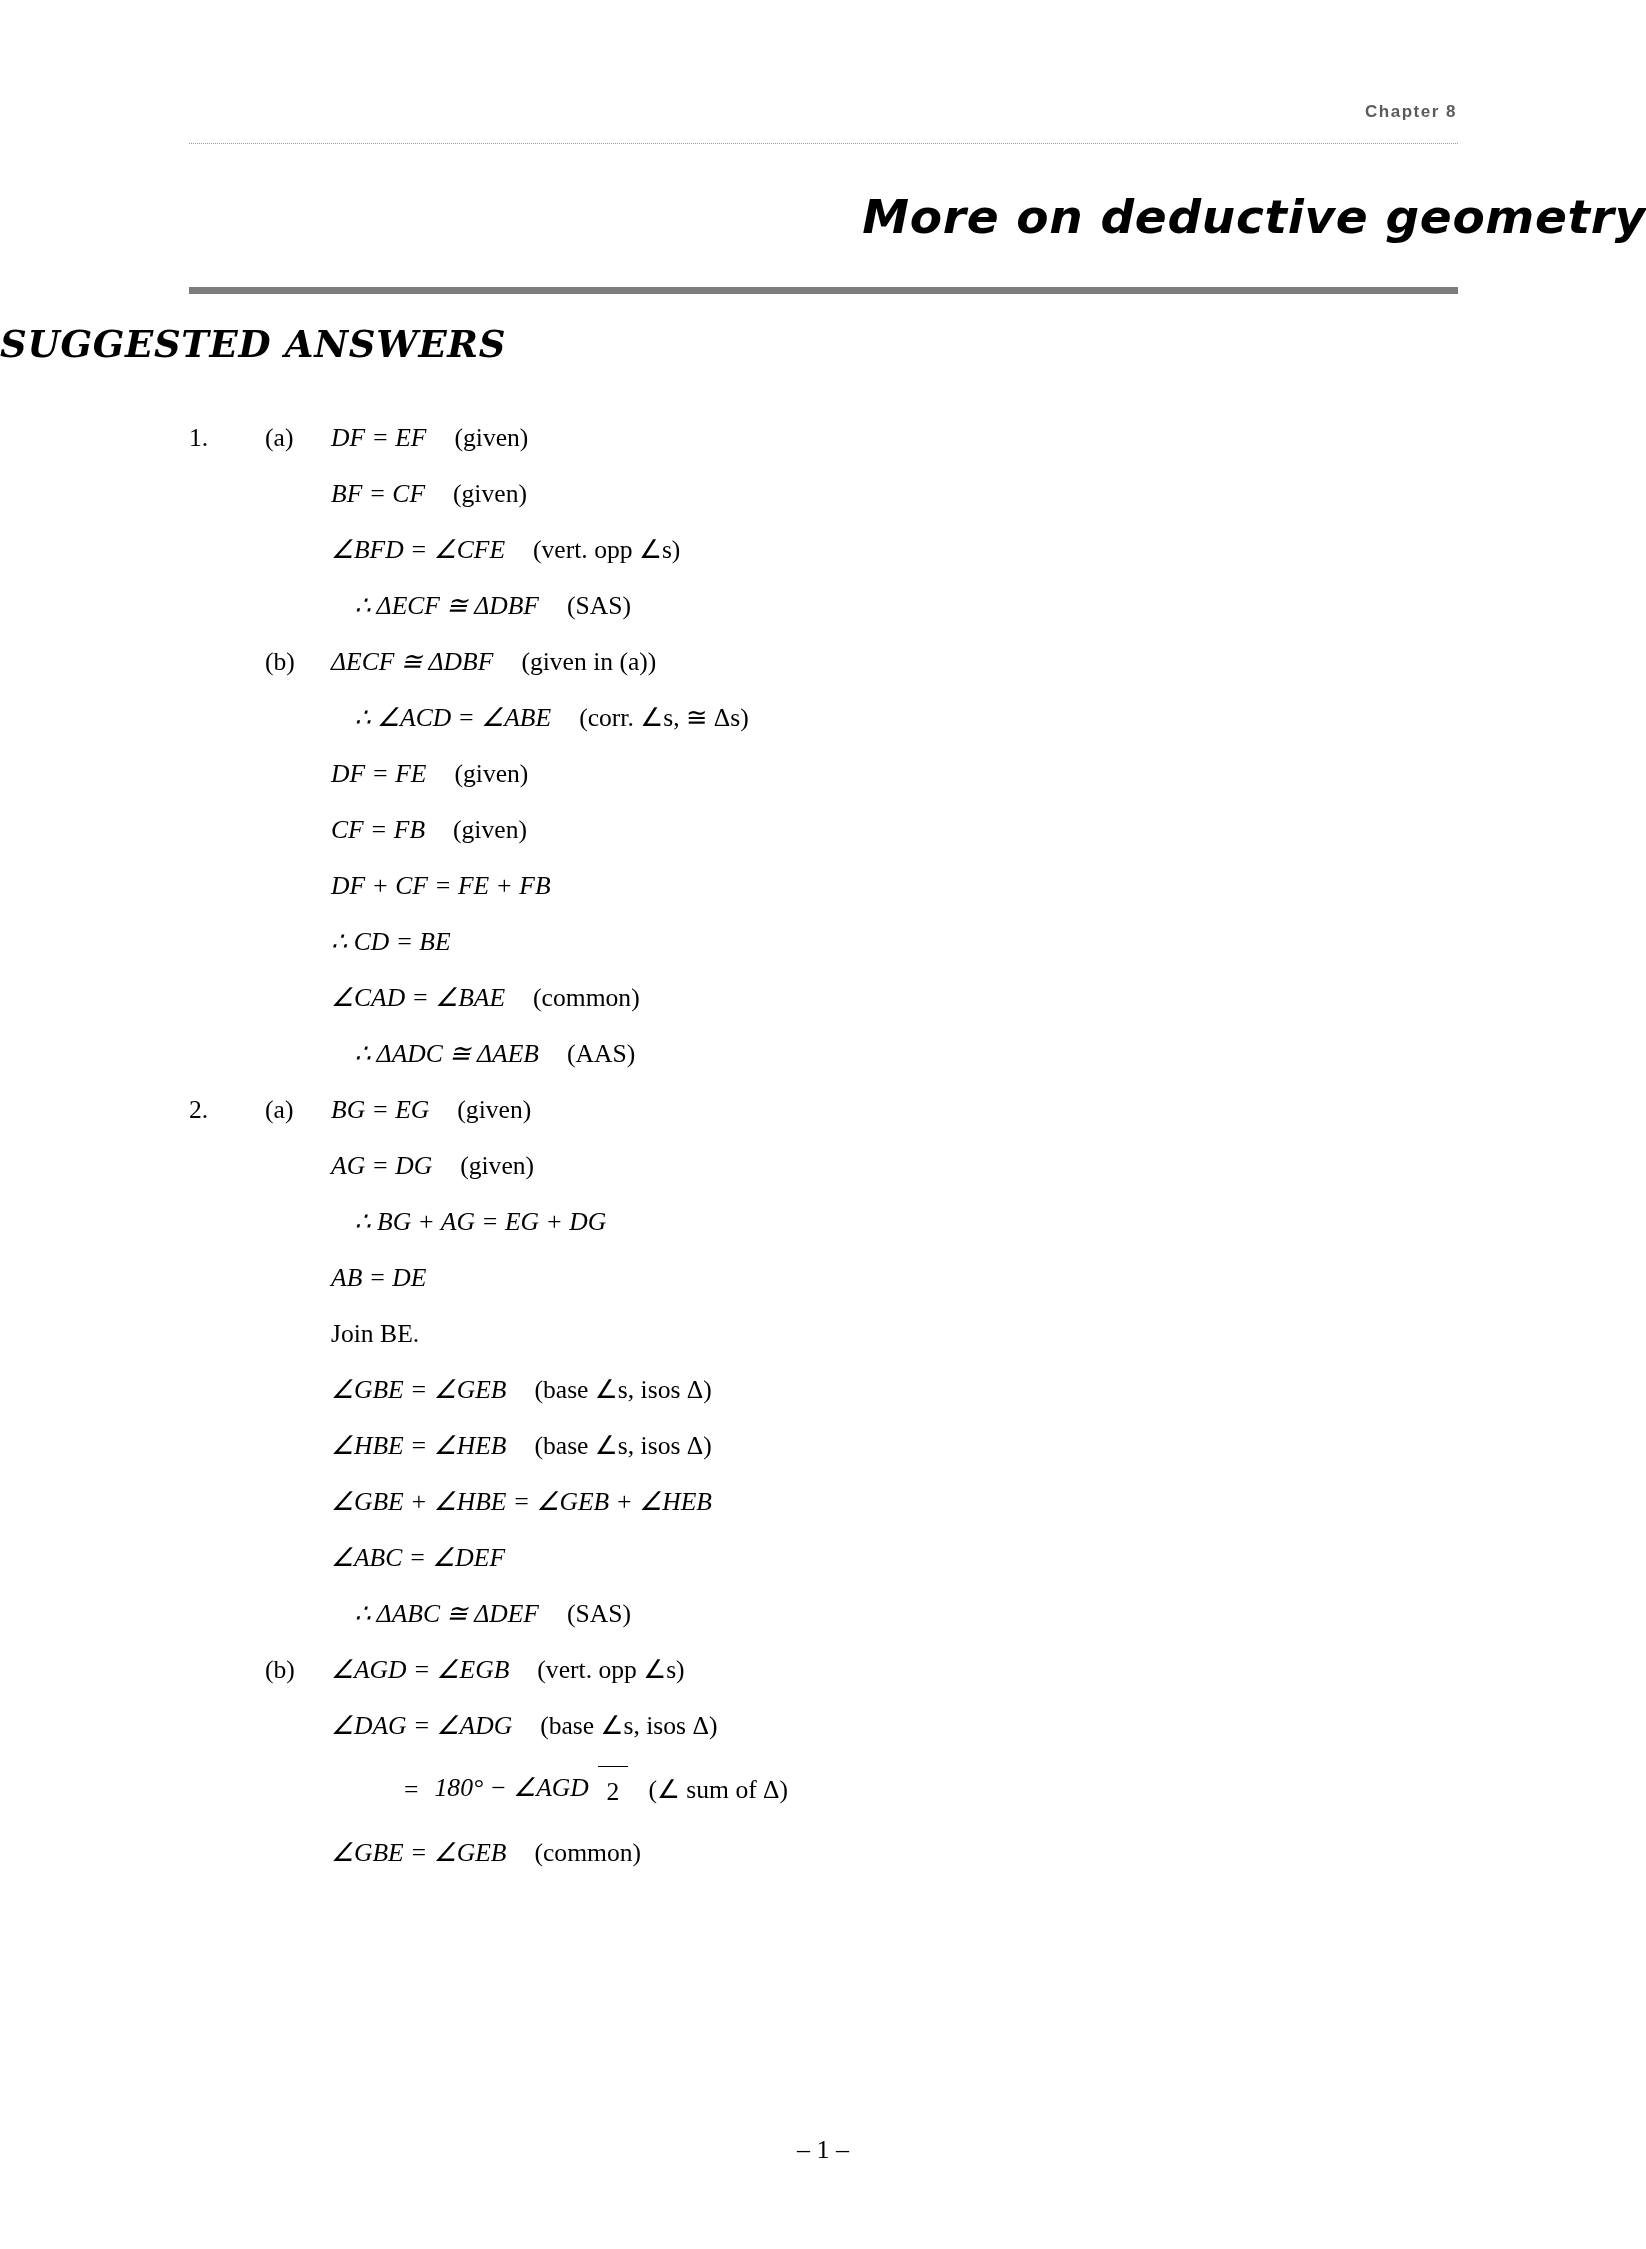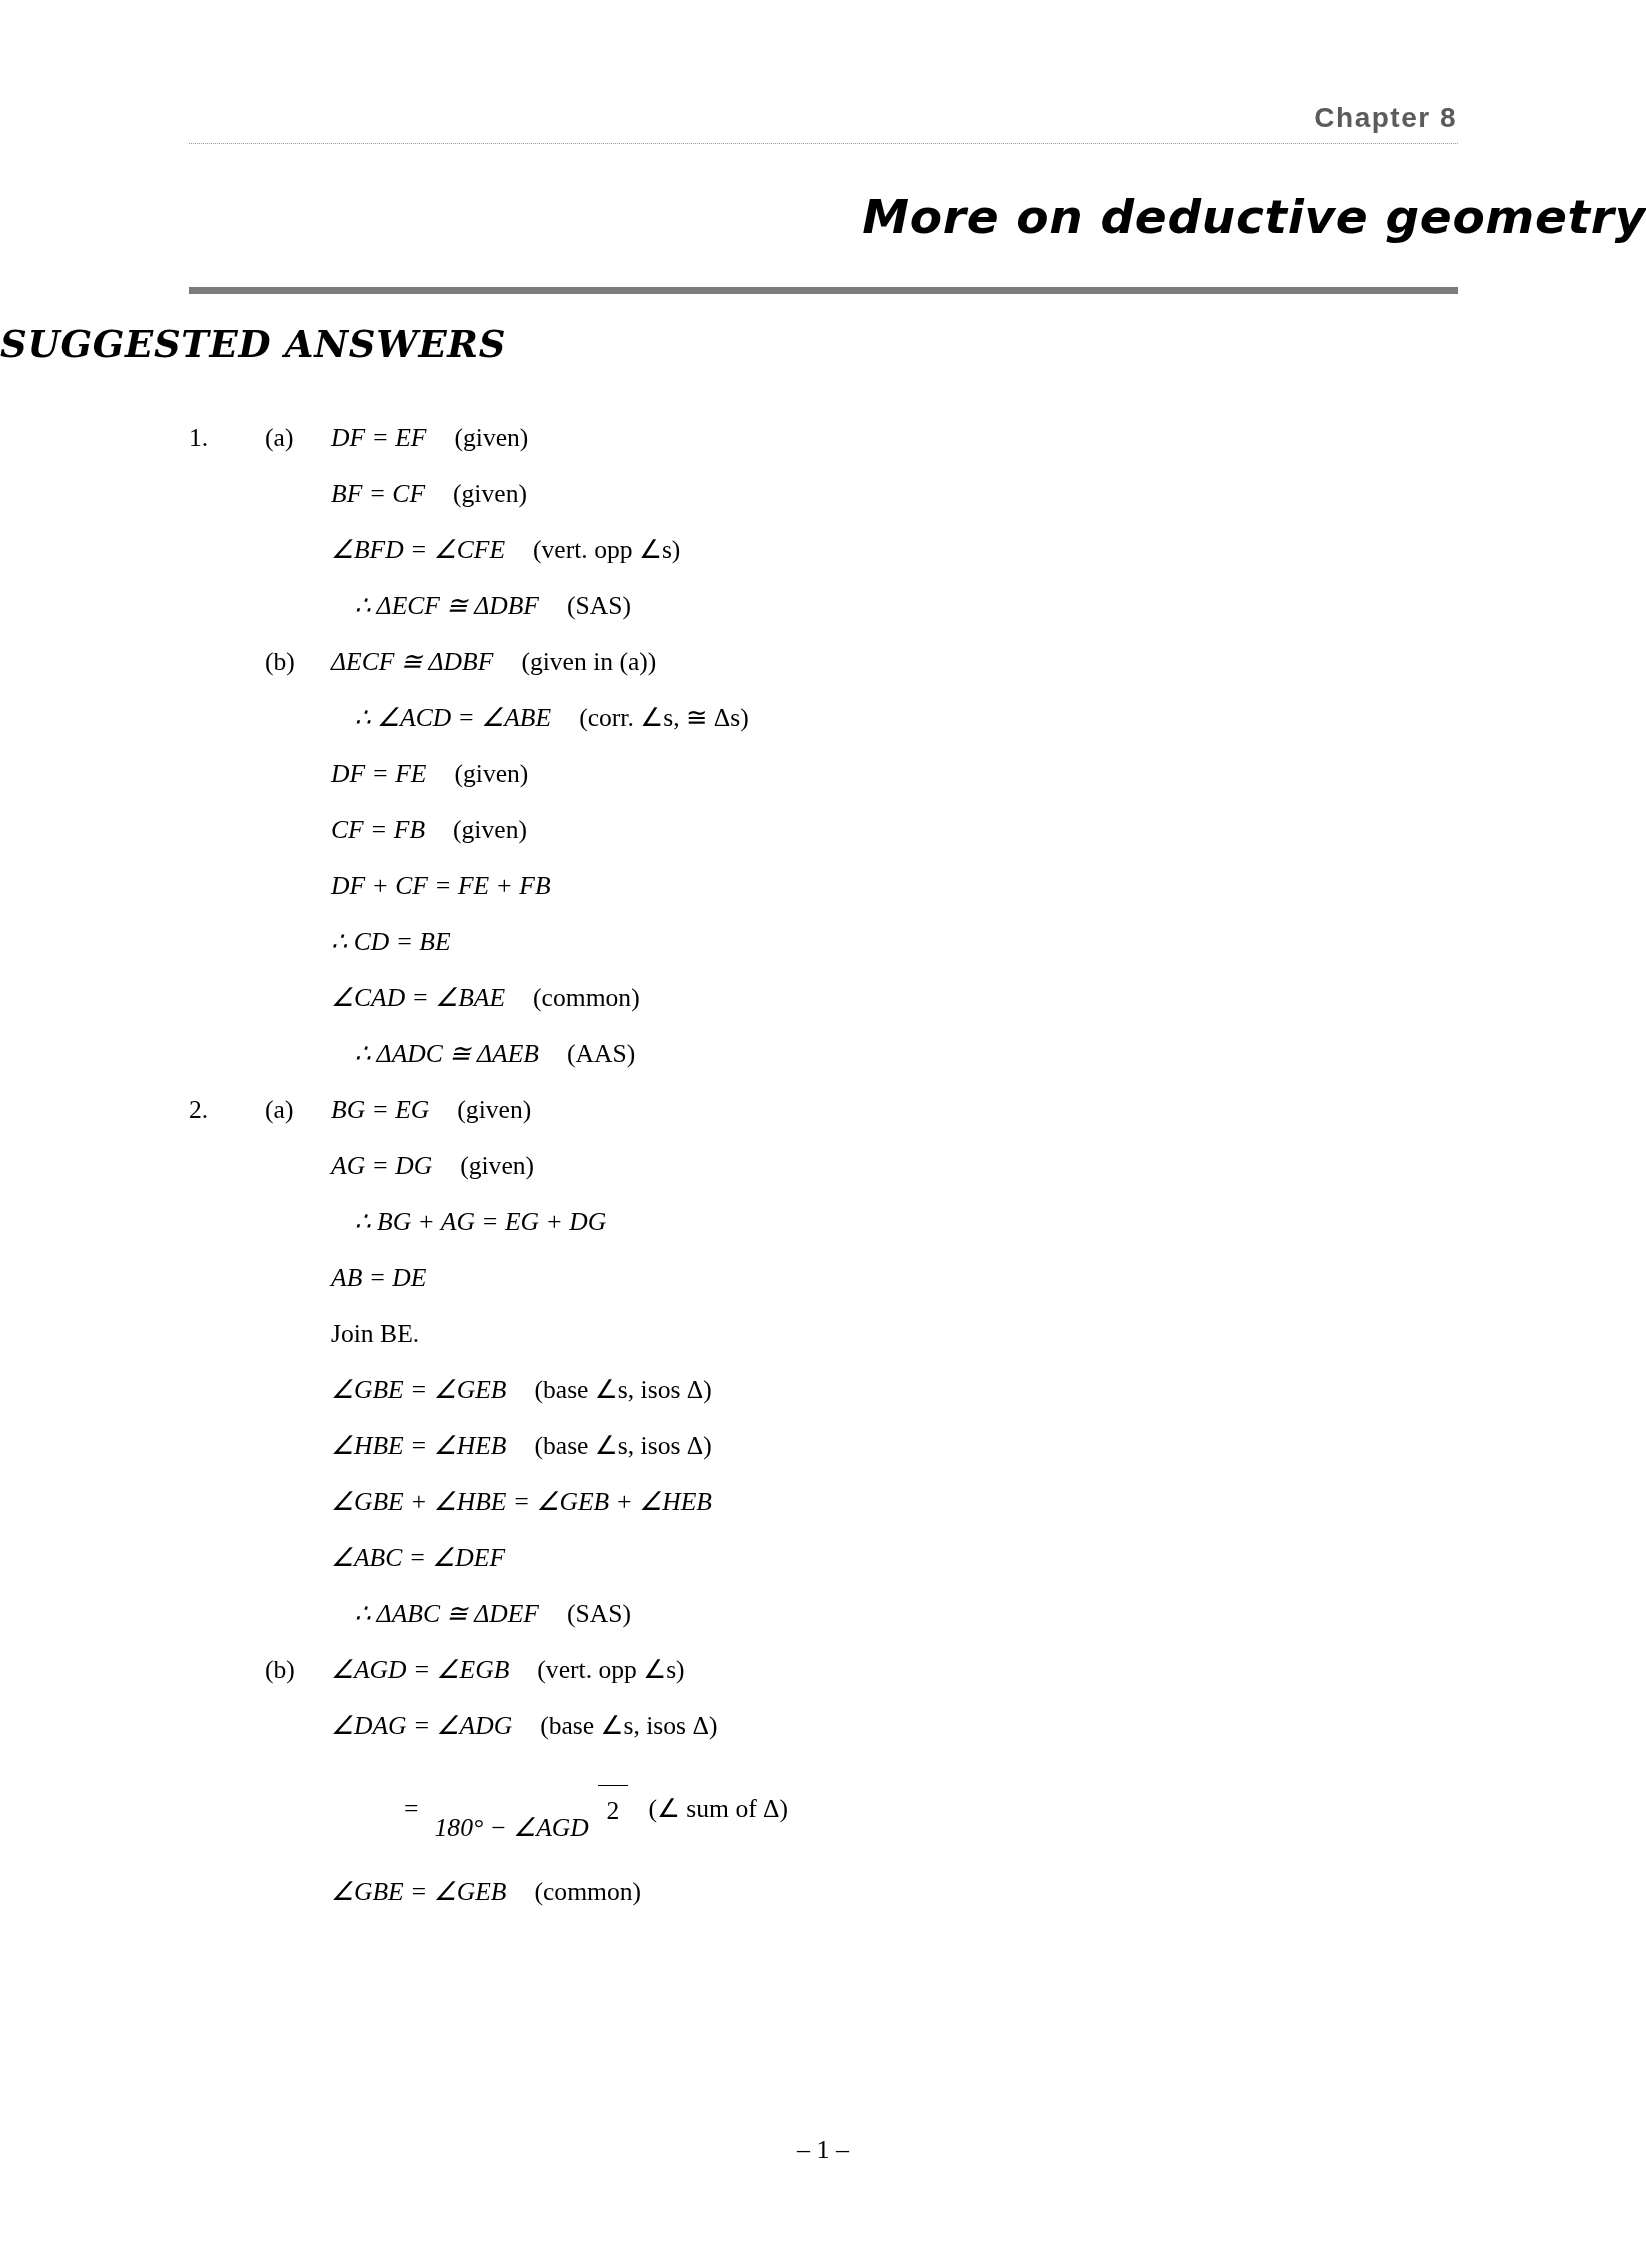--- a/index.html
+++ b/index.html
@@ -23,21 +23,21 @@
     padding: 0;
   }
 
   
   .chapter-label {
     position: absolute;
     top: 102px;
     right: 189px;
     font-family: "Liberation Sans", sans-serif;
     font-weight: bold;
-    font-size: 28px;
+    font-size: 17px;
     letter-spacing: 1.5px;
     color: #5b5b5b;
   }
 
   .header-rule {
     position: absolute;
     top: 143px;
     left: 189px;
     width: 1269px;
     border-top: 1.5px dotted #9a9a9a;
@@ -104,21 +104,21 @@
     font-size: 25.6px;
   }
   .col-text {
     flex: 1 1 auto;
     font-size: 25.6px;
     white-space: nowrap;
   }
   .indent {
     padding-left: 23.4px;
   }
-  .mi { font-style: italic; margin-top: 40px; }
+  .mi { font-style: italic; }
   .reason { padding-left: 28px; }
 
   
   .frac-line {
     display: flex;
     align-items: center;
     line-height: 44px;
     font-size: 25.6px;
     margin-top: 11.7px;
     margin-bottom: 11.7px;

